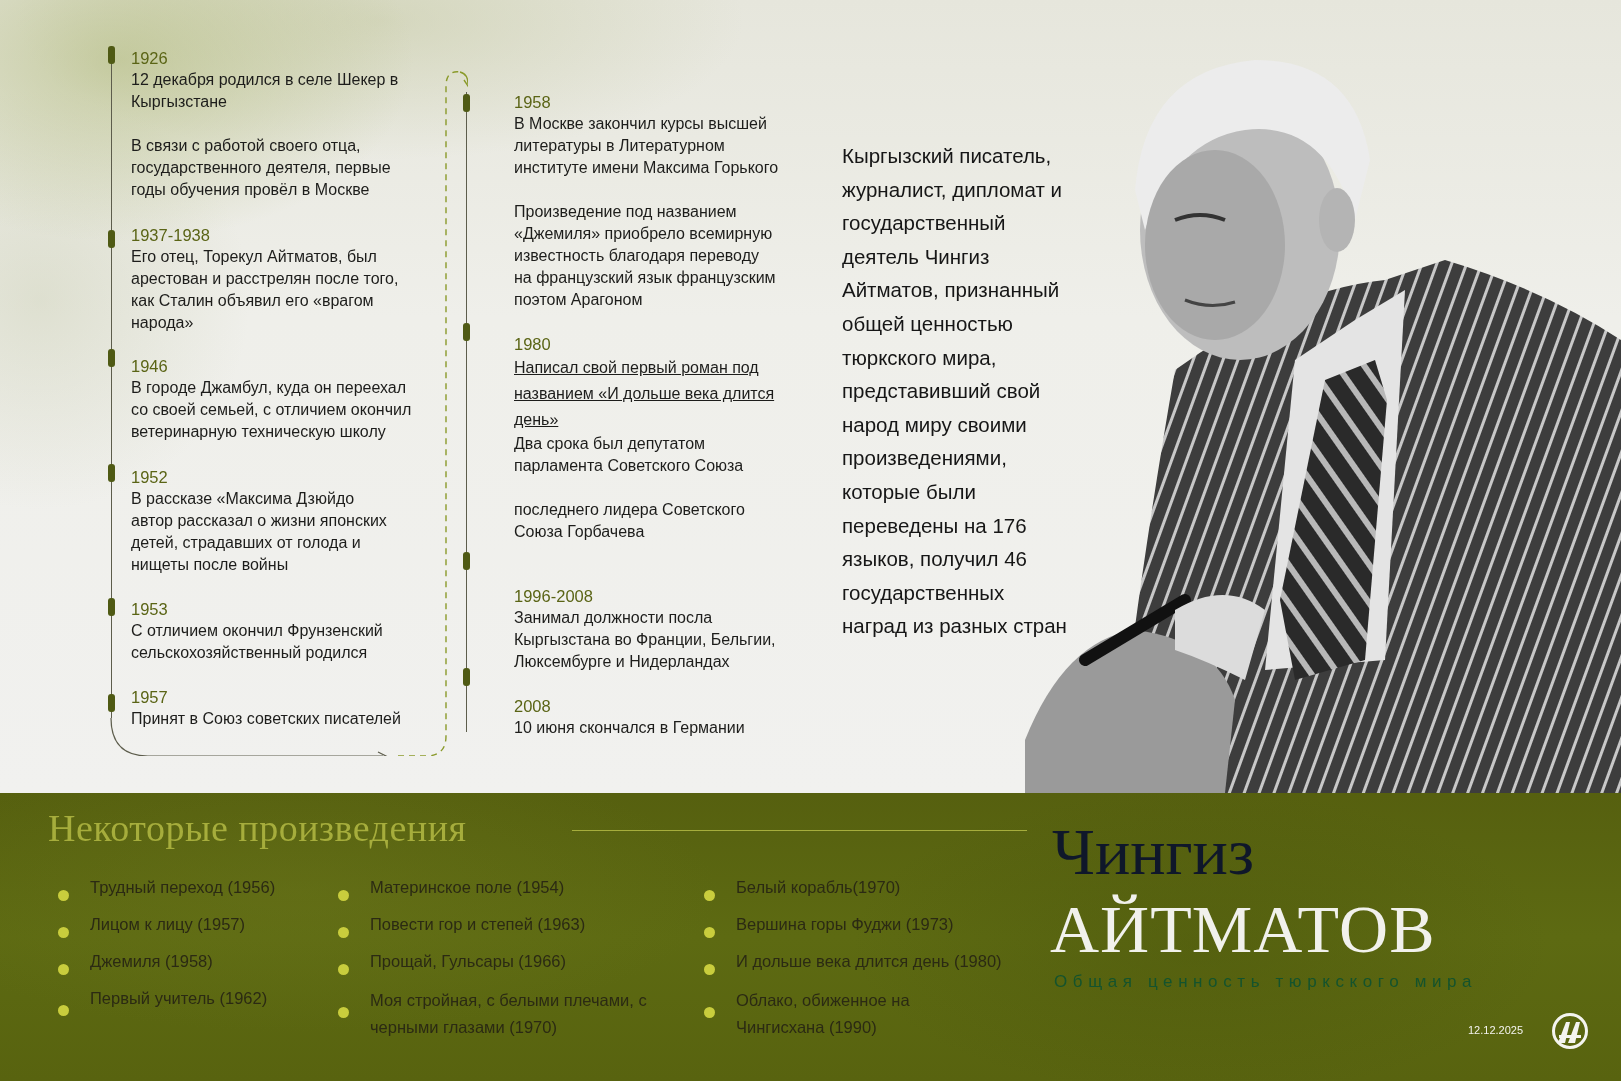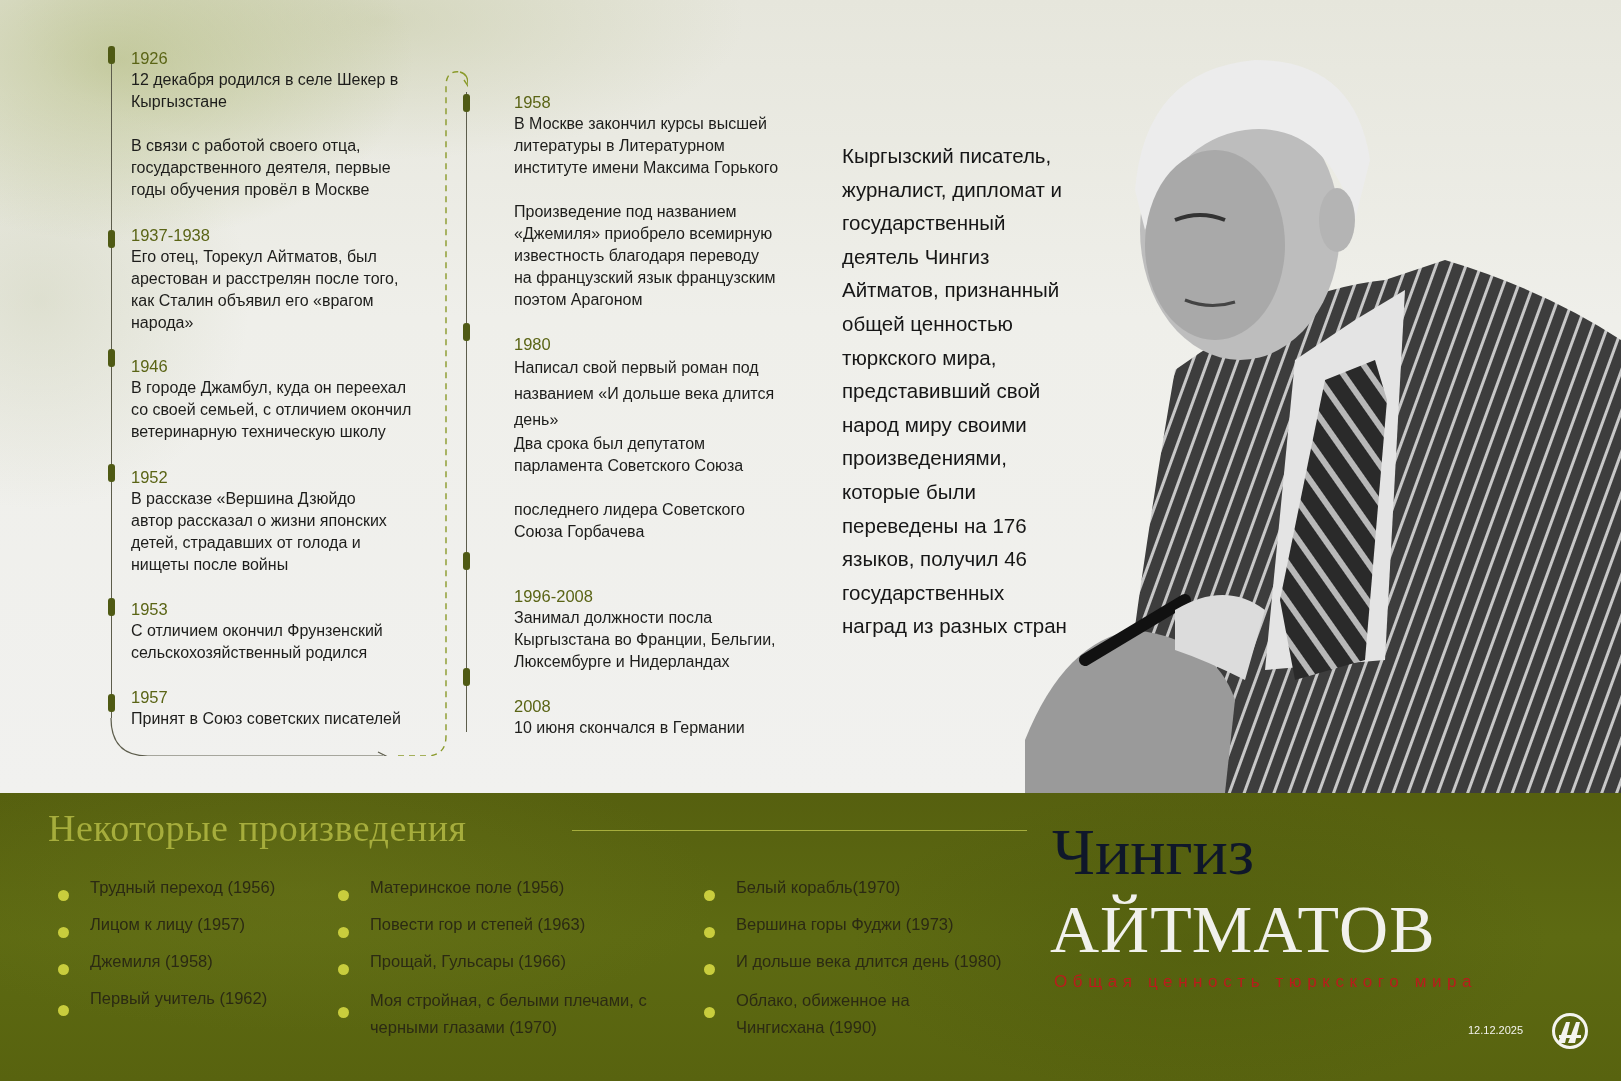--- a/index.html
+++ b/index.html
@@ -28,21 +28,21 @@
   .entry { position: absolute; width: 320px; }
   .year {
     font-family: "Liberation Sans", sans-serif;
     font-size: 16.5px; color: #5a6415; line-height: 22px;
   }
   .txt {
     font-family: "Liberation Sans", sans-serif;
     font-size: 16px; color: #1d1d1b; line-height: 22px;
   }
   .gap { height: 22px; }
-  .wide-lh { line-height: 26px; }
+  .wide-lh { line-height: 26px; text-decoration: underline; }
   .intro {
     position: absolute; left: 842px; top: 139px; width: 260px;
     font-family: "Liberation Sans", sans-serif;
     font-size: 20.5px; line-height: 33.6px; color: #161616;
   }
   
   .photo {
     position: absolute; left: 1025px; top: 40px; width: 596px; height: 753px;
   }
   
@@ -79,21 +79,21 @@
     line-height: 80px;
   }
   .name2 {
     position: absolute; left: 1050px; top: 884px;
     font-family: "Liberation Serif", serif; font-size: 68px; color: #f1f1ec;
     line-height: 90px; letter-spacing: 1px;
   }
   .subtitle {
     position: absolute; left: 1054px; top: 972px;
     font-family: "Liberation Sans", sans-serif; font-size: 17px;
-    color: #b91c1c; letter-spacing: 5.6px;
+    color: #14532d; letter-spacing: 5.6px;
   }
   .date {
     position: absolute; left: 1468px; top: 1024px;
     font-family: "Liberation Sans", sans-serif; font-size: 11px; color: #f4f4ef;
   }
   .logo { position: absolute; left: 1551px; top: 1013px; width: 38px; height: 36px; }
 </style>
 </head>
 <body>
 
@@ -138,21 +138,21 @@
   <div class="txt">народа»</div>
 </div>
 <div class="entry" style="left:131px; top:355px;">
   <div class="year">1946</div>
   <div class="txt">В городе Джамбул, куда он переехал</div>
   <div class="txt">со своей семьей, с отличием окончил</div>
   <div class="txt">ветеринарную техническую школу</div>
 </div>
 <div class="entry" style="left:131px; top:466px;">
   <div class="year">1952</div>
-  <div class="txt">В рассказе «Вершина Дзюйдо</div>
+  <div class="txt">В рассказе «Максима Дзюйдо</div>
   <div class="txt">автор рассказал о жизни японских</div>
   <div class="txt">детей, страдавших от голода и</div>
   <div class="txt">нищеты после войны</div>
 </div>
 <div class="entry" style="left:131px; top:598px;">
   <div class="year">1953</div>
   <div class="txt">С отличием окончил Фрунзенский</div>
   <div class="txt">сельскохозяйственный родился</div>
 </div>
 <div class="entry" style="left:131px; top:686px;">
@@ -247,21 +247,21 @@
 <div class="band-rule"></div>
 
 <div class="works-col" style="left:48px;">
   <div class="work"><span class="bullet"></span><span>Трудный переход (1956)</span></div>
   <div class="work"><span class="bullet"></span><span>Лицом к лицу (1957)</span></div>
   <div class="work"><span class="bullet"></span><span>Джемиля (1958)</span></div>
   <div class="work"><span class="bullet" style="top:18px;"></span><span>Первый учитель (1962)</span></div>
 </div>
 
 <div class="works-col" style="left:328px;">
-  <div class="work"><span class="bullet"></span><span>Материнское поле (1956)</span></div>
+  <div class="work"><span class="bullet"></span><span>Материнское поле (1954)</span></div>
   <div class="work"><span class="bullet"></span><span>Повести гор и степей (1963)</span></div>
   <div class="work"><span class="bullet"></span><span>Прощай, Гульсары (1966)</span></div>
   <div class="work two-line" style="width:340px;">
       <span class="bullet" style="top:20px;"></span>
       <div>Моя стройная, с белыми плечами, с</div>
       <div>черными глазами (1970)</div>
     </div>
 </div>
 
 <div class="works-col" style="left:694px;">

